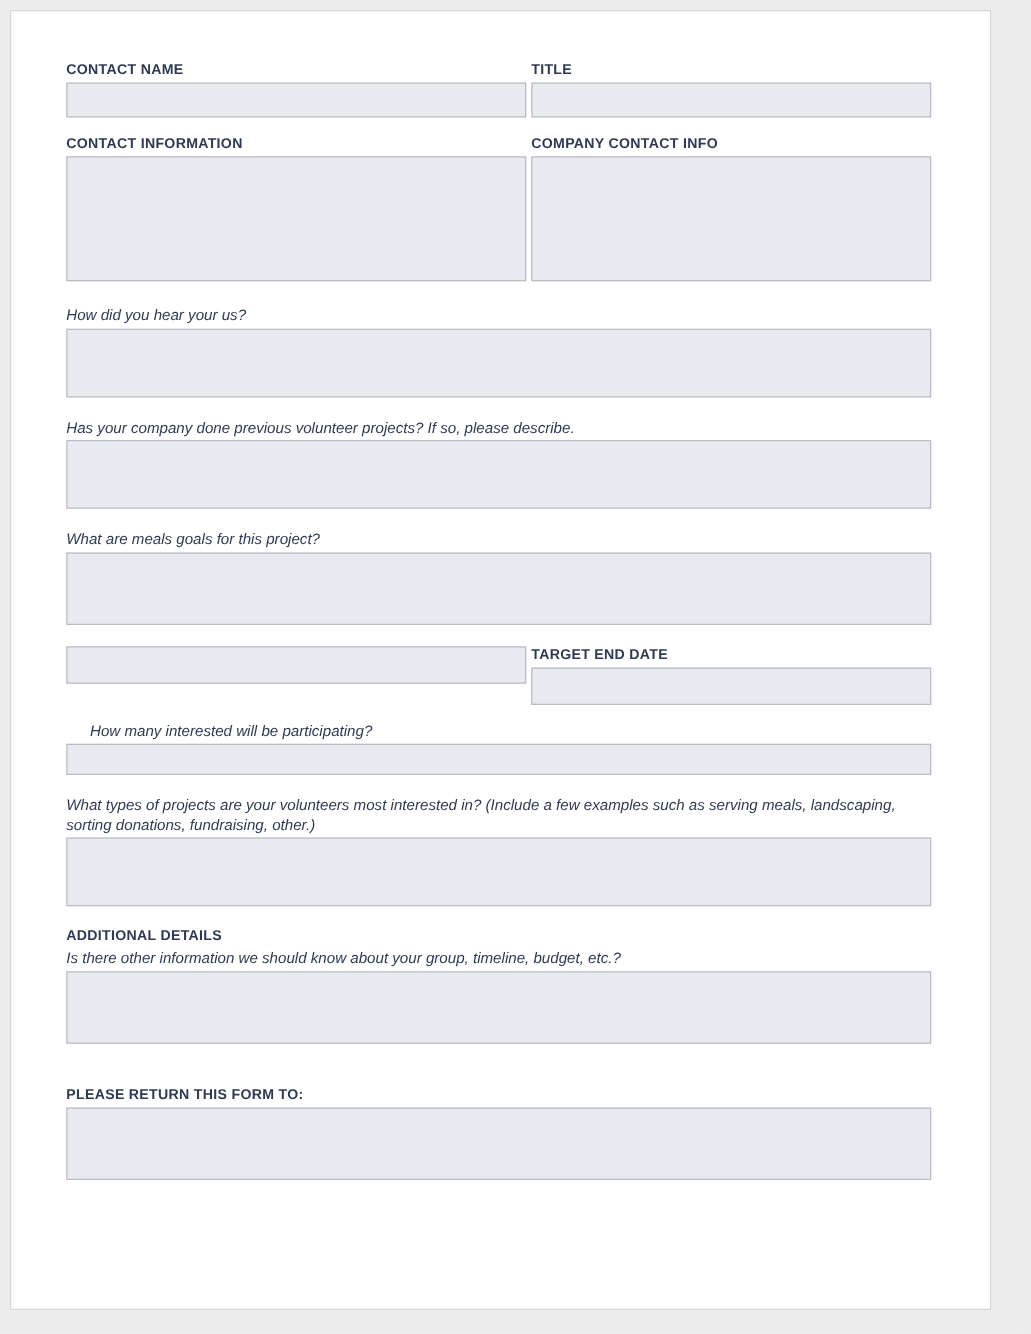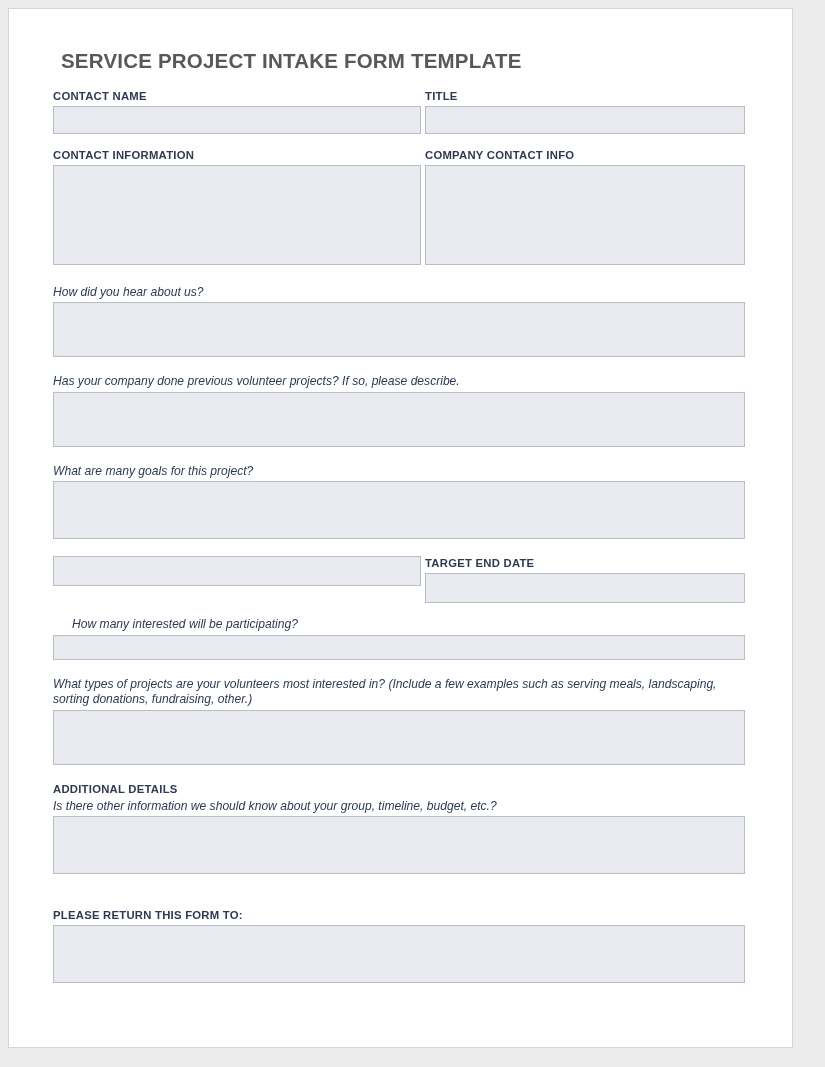--- a/index.html
+++ b/index.html
@@ -85,21 +85,20 @@
   .h-100 { height: 100px; }
   .h-25 { height: 25px; }
   .h-30 { height: 30px; }
 </style>
 </head>
 <body>
 
 <div class="page">
   <div class="page-inner">
 
-    <h1 class="form-title">SERVICE PROJECT INTAKE FORM TEMPLATE</h1>
 
     <div class="row">
       <div class="col-left">
         <div class="label">CONTACT NAME</div>
         <div class="field h-28"></div>
       </div>
       <div class="col-right">
         <div class="label">TITLE</div>
         <div class="field h-28"></div>
       </div>
@@ -114,35 +113,35 @@
       </div>
       <div class="col-right">
         <div class="label">COMPANY CONTACT INFO</div>
         <div class="field h-100"></div>
       </div>
     </div>
 
     <div class="sp-20"></div>
 
     <div class="block">
-      <div class="question">How did you hear about us?</div>
+      <div class="question">How did you hear your us?</div>
       <div class="field h-55"></div>
     </div>
 
     <div class="sp-17"></div>
 
     <div class="block">
       <div class="question">Has your company done previous volunteer projects? If so, please describe.</div>
       <div class="field h-55"></div>
     </div>
 
     <div class="sp-17"></div>
 
     <div class="block">
-      <div class="question">What are many goals for this project?</div>
+      <div class="question">What are meals goals for this project?</div>
       <div class="field h-58"></div>
     </div>
 
     <div class="sp-17"></div>
 
     <div class="row">
       <div class="col-left">
         <div class="field h-30"></div>
       </div>
       <div class="col-right">

